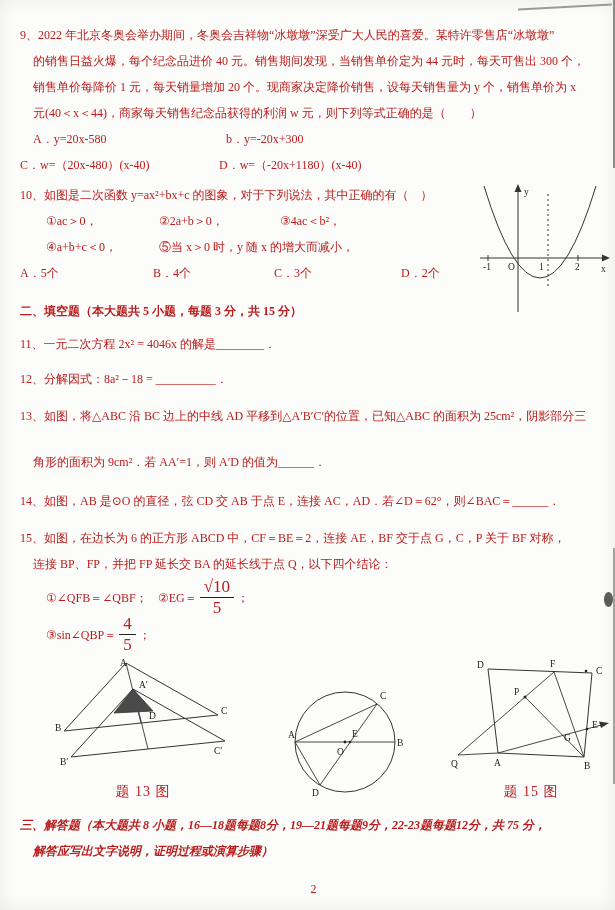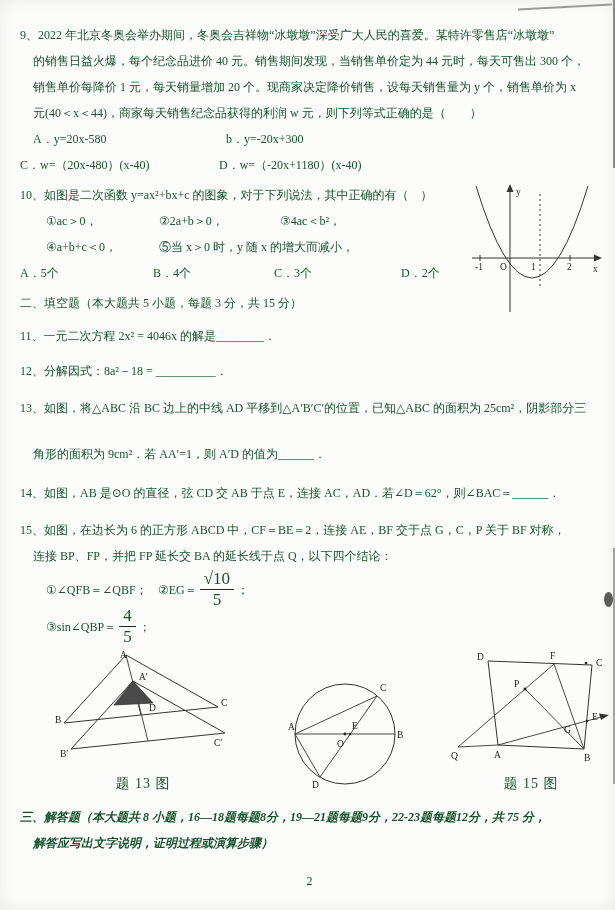--- a/index.html
+++ b/index.html
@@ -1,39 +1,39 @@
 <!DOCTYPE html>
 <html><head>
 <meta charset="utf-8">
 <style>
   html,body{margin:0;padding:0;}
   body{background:#e6e6e4;font-family:"Liberation Serif","DejaVu Serif",serif;}
-  .page{position:relative;width:615px;height:910px;background:#fcfcfa;color:#14532d;
-        overflow:hidden;padding:22px 16px 0 20px;box-sizing:border-box;
+  .page{position:relative;width:615px;height:910px;background:#fcfcfa;color:#b91c1c;
+        overflow:hidden;padding:22px 8px 0 20px;box-sizing:border-box;
         font-size:12px;box-shadow:inset 0 0 18px rgba(0,0,0,.08);}
   p{margin:0;}
   .ln{line-height:26px;white-space:nowrap;}
   .cont{padding-left:13px;}
   
   .optrow.r1{padding-left:13px;}
   .optrow.r1 .o1{display:inline-block;min-width:190px;}
   .optrow.r2 .o2{display:inline-block;min-width:196px;}
   
   .q10{position:relative;margin-top:4px;padding-right:140px;}
   .stmt{padding-left:26px;}
   .sb{display:inline-block;}
   .sb.s1{min-width:110px;}
   .sb.s2{min-width:118px;}
   .qopts .qo{display:inline-block;}
   .qo.qo1{min-width:130px;}
   .qo.qo2{min-width:118px;}
   .qo.qo3{min-width:124px;}
   .graph{position:absolute;top:-2px;right:-4px;width:135px;height:135px;}
   
-  .sec-title{font-weight:normal;margin-top:4px;}
+  .sec-title{font-weight:bold;margin-top:12px;}
   .q11{margin-top:7px;}
   .q12{margin-top:9px;}
   .q13{margin-top:11px;}
   .q13 .l2{margin-top:20px;}
   .q14{margin-top:13px;}
   .q15{margin-top:11px;}
   
   .concl{display:flex;align-items:center;padding-left:26px;height:33px;margin-top:4px;white-space:nowrap;}
   .cb{display:inline-block;}
   .c1w{min-width:112px;}

